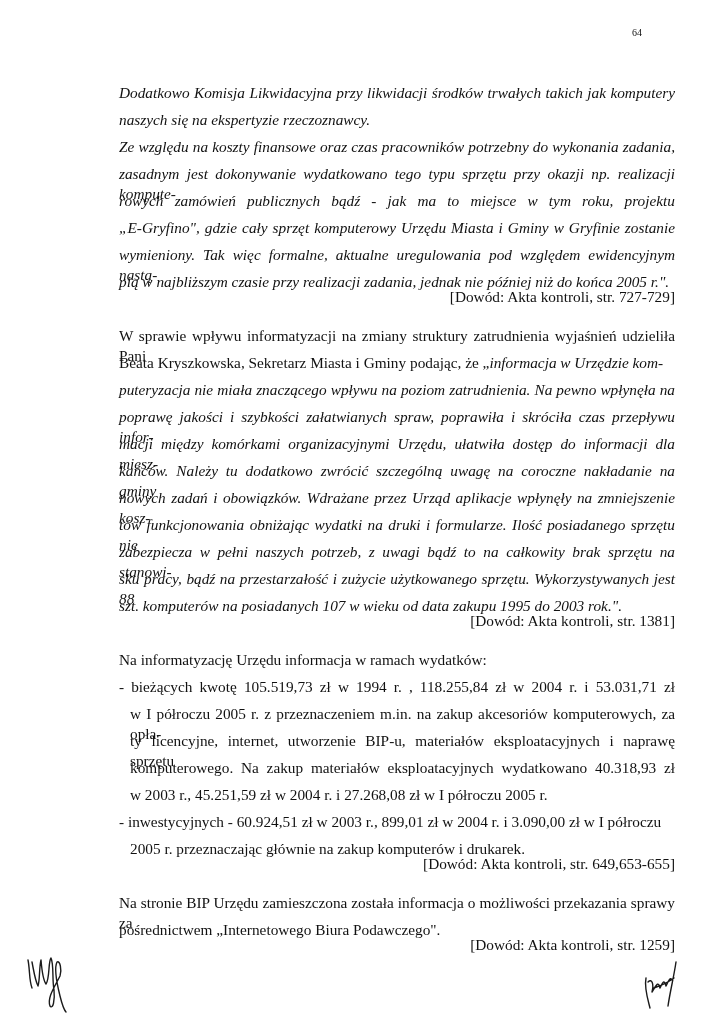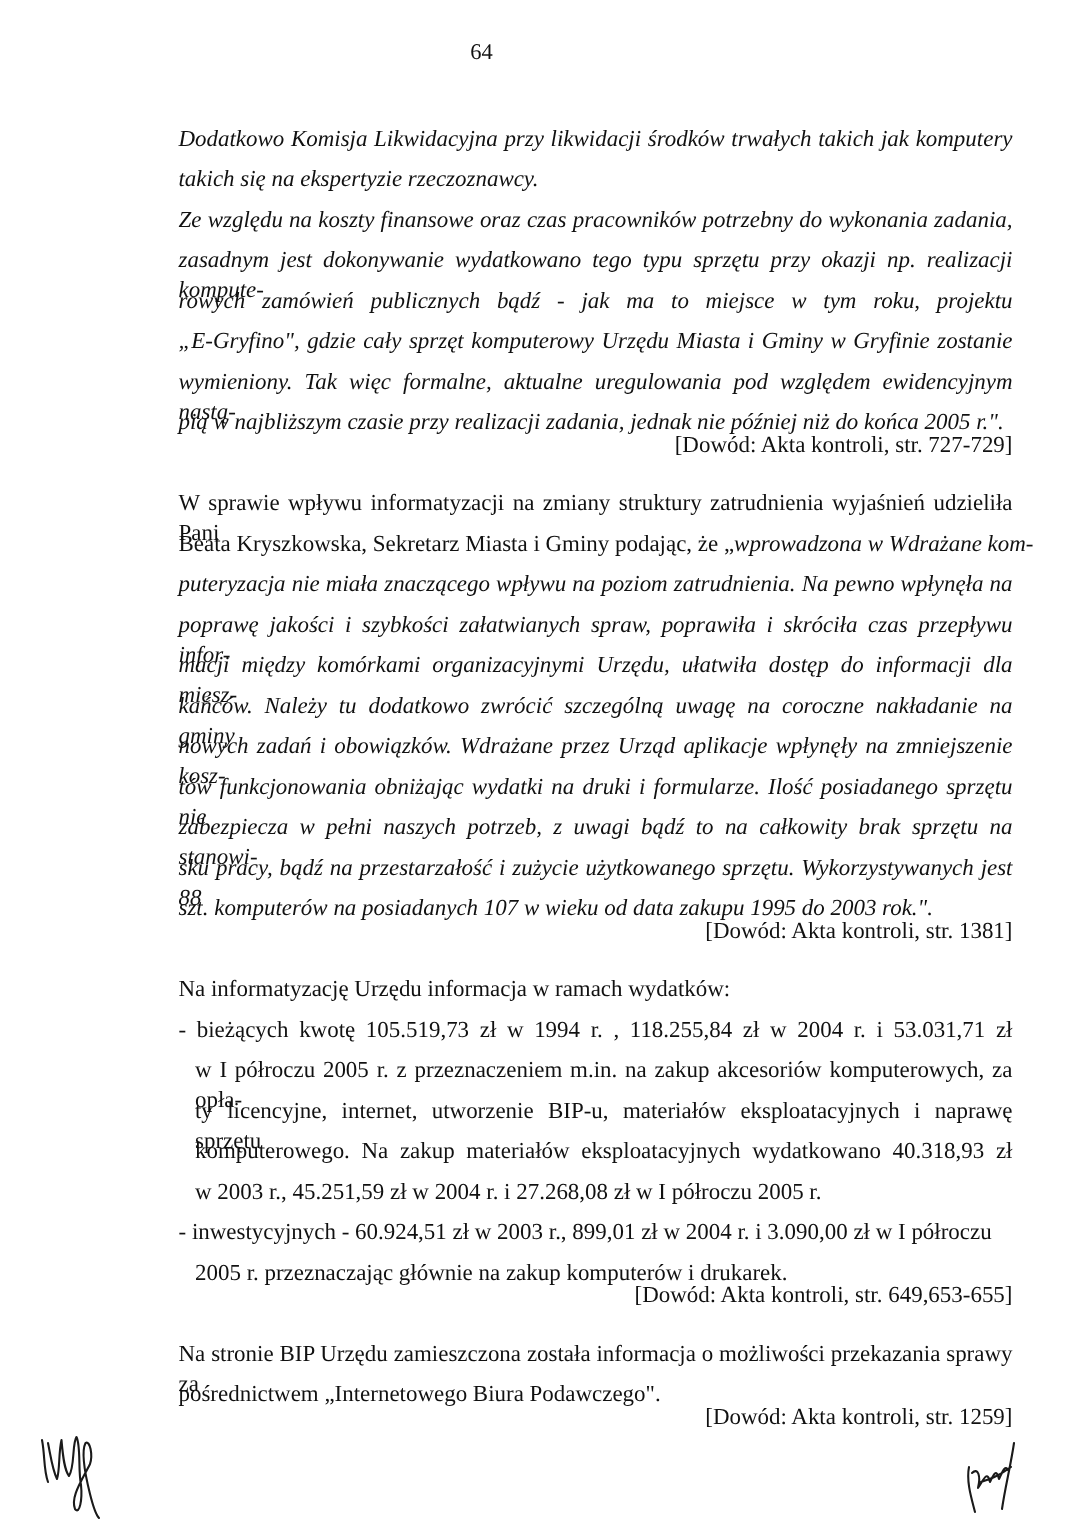--- a/index.html
+++ b/index.html
@@ -1,48 +1,48 @@
 <!DOCTYPE html>
 <html><head>
 <meta charset="utf-8">
 <style>
   html, body { margin: 0; padding: 0; background: #ffffff; }
   body { width: 723px; height: 1024px; position: relative; overflow: hidden;
          font-family: "Liberation Serif", "DejaVu Serif", serif; color: #111; }
-  .page-number { position: absolute; top: 27px; left: 0; width: 642px; text-align: center;
-                 font-size: 15px; }
+  .page-number { position: absolute; top: 27px; left: 0; width: 642px; text-align: right;
+                 font-size: 10px; }
   .line { position: absolute; left: 119px; font-size: 15.3px; white-space: nowrap; line-height: 20px; margin-top: 12px; }
   .just { width: 556px; text-align: justify; text-align-last: justify; white-space: normal; }
   .it { font-style: italic; }
   .indent { left: 130px; }
   .indent.just { width: 545px; }
   .evidence { position: absolute; right: 48px; font-size: 15.3px; line-height: 20px; white-space: nowrap; text-align: center; }
   .sig { position: absolute; }
 </style>
 </head>
 <body>
 
 <div class="page-number">64</div>
 
 <div>
   <div class="line just it" style="top:71px">Dodatkowo Komisja Likwidacyjna przy likwidacji środków trwałych takich jak komputery</div>
-  <div class="line it" style="top:98px">takich się na ekspertyzie rzeczoznawcy.</div>
+  <div class="line it" style="top:98px">naszych się na ekspertyzie rzeczoznawcy.</div>
   <div class="line just it" style="top:125px">Ze względu na koszty finansowe oraz czas pracowników potrzebny do wykonania zadania,</div>
   <div class="line just it" style="top:152px">zasadnym jest dokonywanie wydatkowano tego typu sprzętu przy okazji np. realizacji kompute-</div>
   <div class="line just it" style="top:179px">rowych zamówień publicznych bądź - jak ma to miejsce w tym roku, projektu</div>
   <div class="line just it" style="top:206px">„E-Gryfino", gdzie cały sprzęt komputerowy Urzędu Miasta i Gminy w Gryfinie zostanie</div>
   <div class="line just it" style="top:233px">wymieniony. Tak więc formalne, aktualne uregulowania pod względem ewidencyjnym nastą-</div>
   <div class="line it" style="top:260px">pią w najbliższym czasie przy realizacji zadania, jednak nie później niż do końca 2005 r.".</div>
   <div class="evidence" style="top:287px">[Dowód: Akta kontroli, str. 727-729]</div>
 </div>
 
 <div>
   <div class="line just" style="top:314px">W sprawie wpływu informatyzacji na zmiany struktury zatrudnienia wyjaśnień udzieliła Pani</div>
   <div class="line" style="top:341px">
-    <span>Beata Kryszkowska, Sekretarz Miasta i Gminy podając, że „</span><span class="it">wprowadzona w Wdrażane kom-</span>
+    <span>Beata Kryszkowska, Sekretarz Miasta i Gminy podając, że „</span><span class="it">informacja w Urzędzie kom-</span>
   </div>
   <div class="line just it" style="top:368px">puteryzacja nie miała znaczącego wpływu na poziom zatrudnienia. Na pewno wpłynęła na</div>
   <div class="line just it" style="top:395px">poprawę jakości i szybkości załatwianych spraw, poprawiła i skróciła czas przepływu infor-</div>
   <div class="line just it" style="top:422px">macji między komórkami organizacyjnymi Urzędu, ułatwiła dostęp do informacji dla miesz-</div>
   <div class="line just it" style="top:449px">kańców. Należy tu dodatkowo zwrócić szczególną uwagę na coroczne nakładanie na gminy</div>
   <div class="line just it" style="top:476px">nowych zadań i obowiązków. Wdrażane przez Urząd aplikacje wpłynęły na zmniejszenie kosz-</div>
   <div class="line just it" style="top:503px">tów funkcjonowania obniżając wydatki na druki i formularze. Ilość posiadanego sprzętu nie</div>
   <div class="line just it" style="top:530px">zabezpiecza w pełni naszych potrzeb, z uwagi bądź to na całkowity brak sprzętu na stanowi-</div>
   <div class="line just it" style="top:557px">sku pracy, bądź na przestarzałość i zużycie użytkowanego sprzętu. Wykorzystywanych jest 88</div>
   <div class="line it" style="top:584px">szt. komputerów na posiadanych 107 w wieku od data zakupu 1995 do 2003 rok.".</div>

